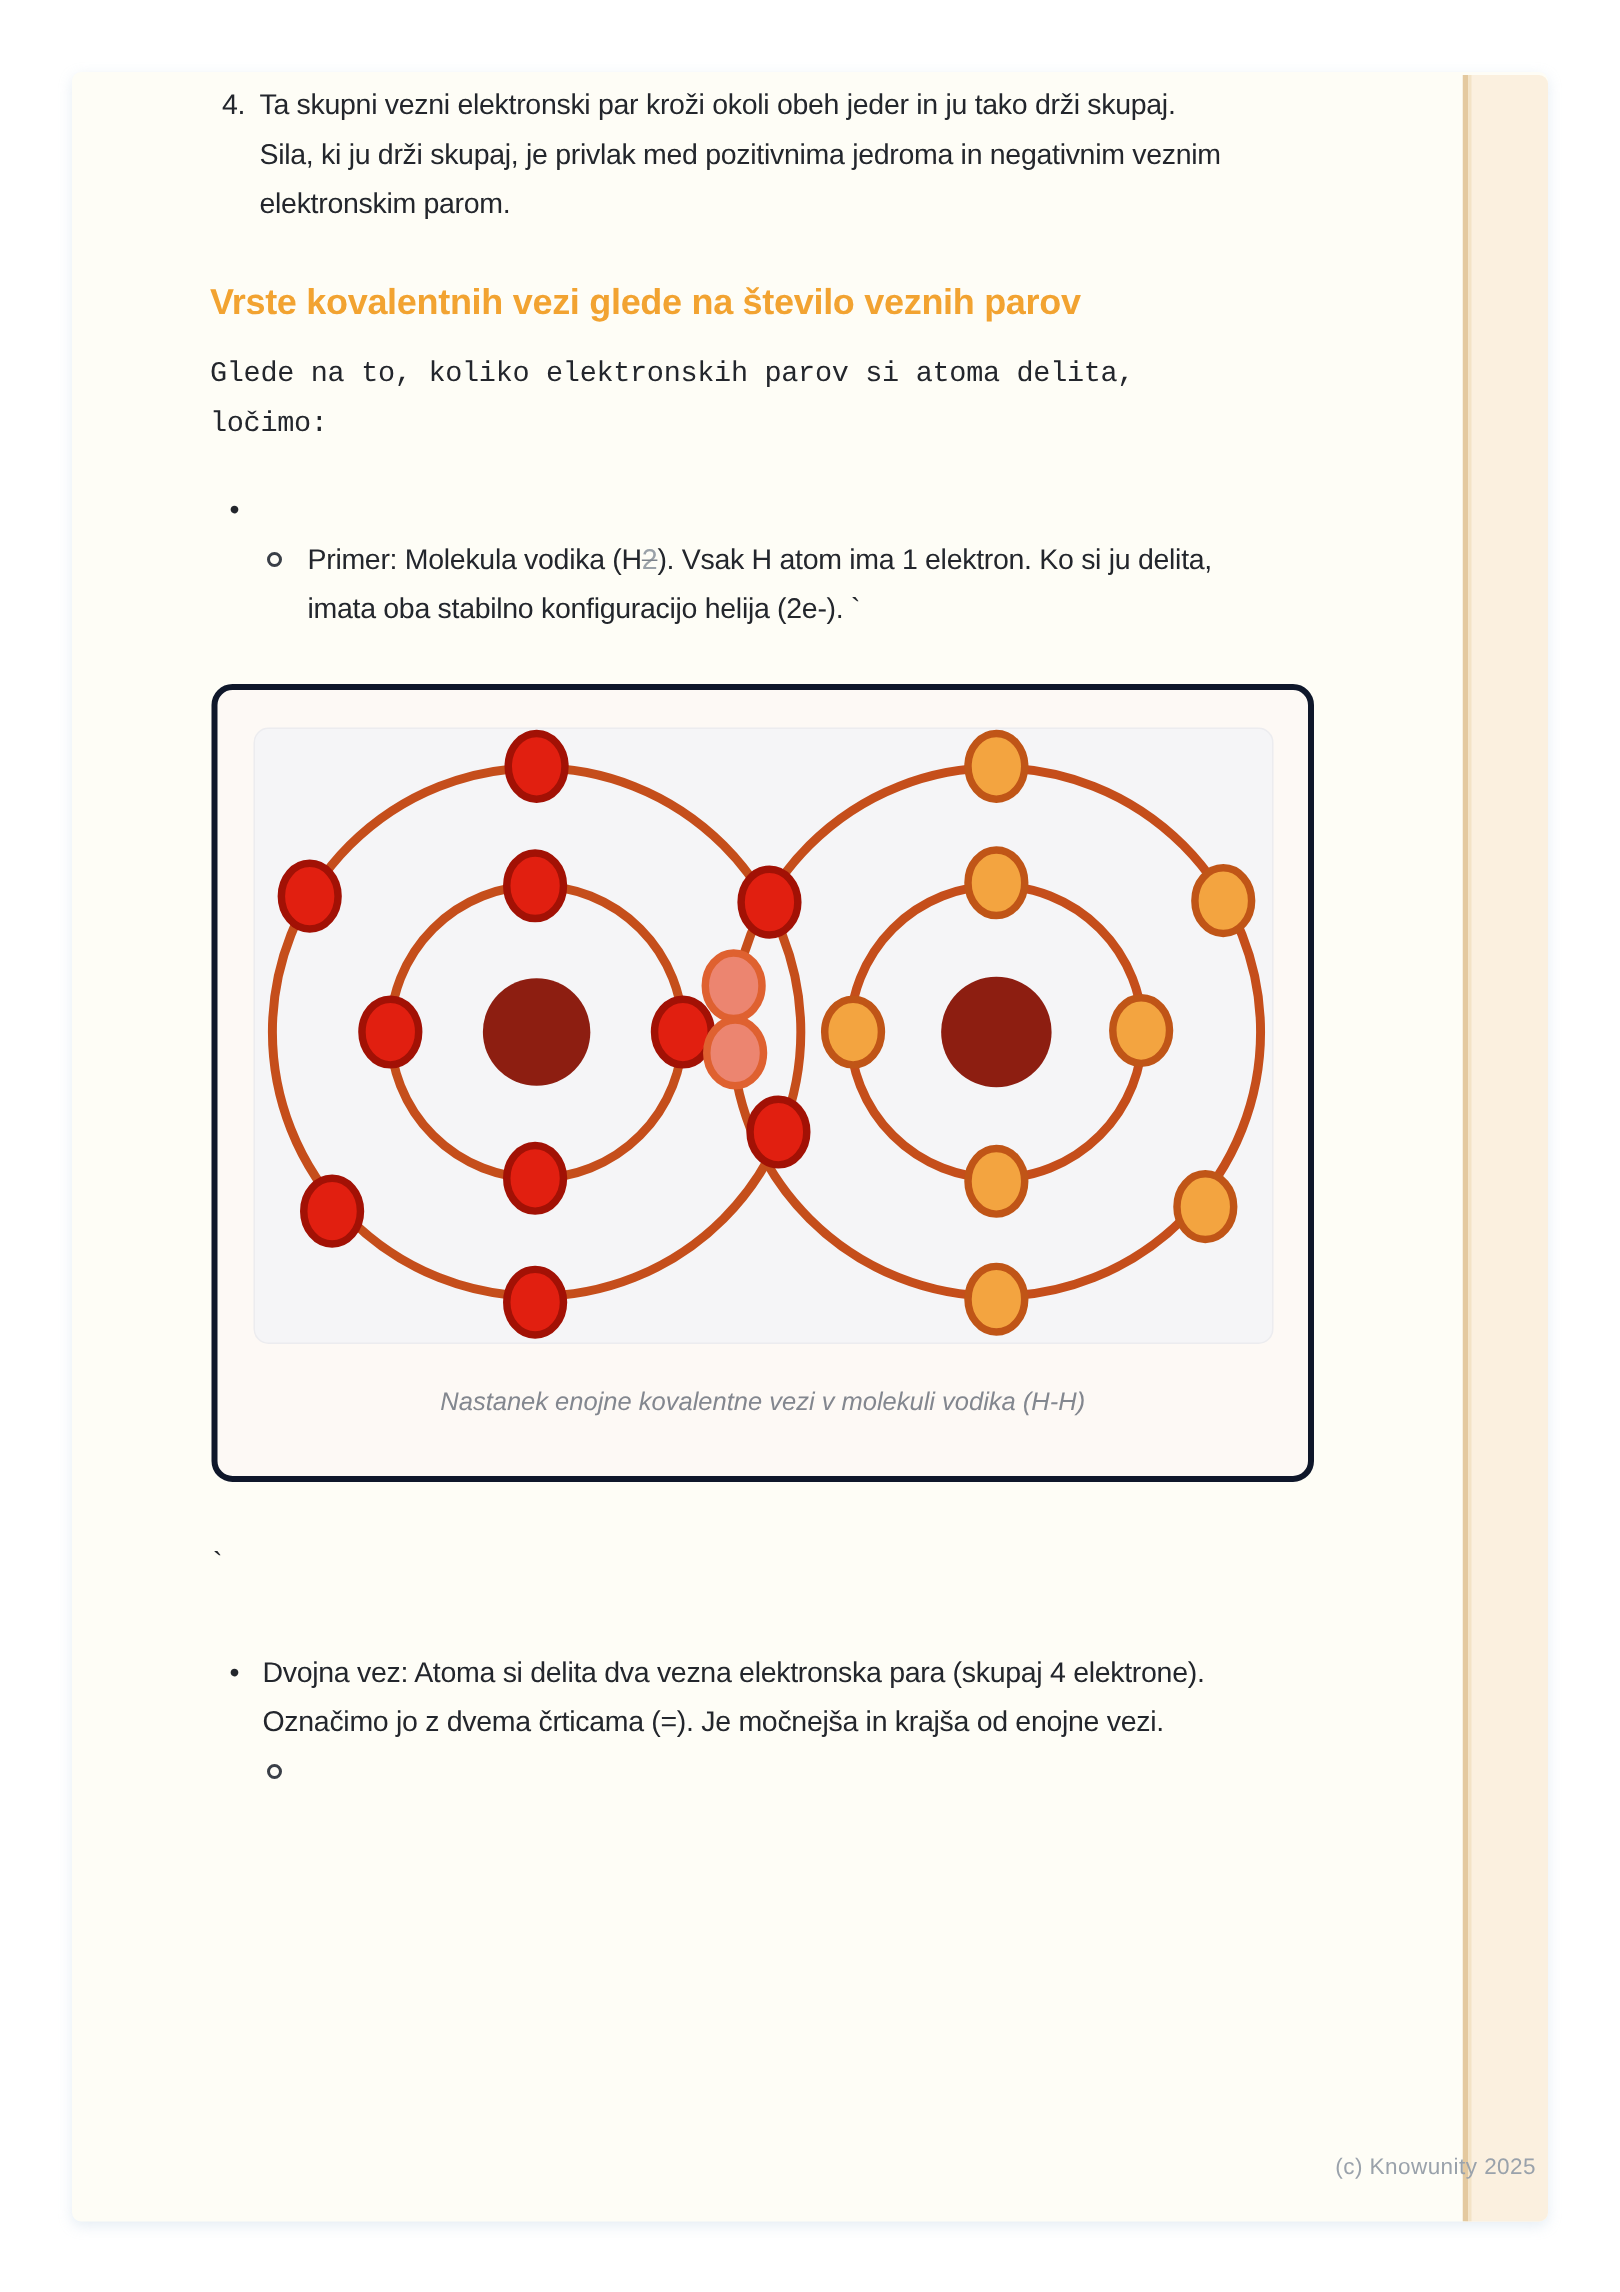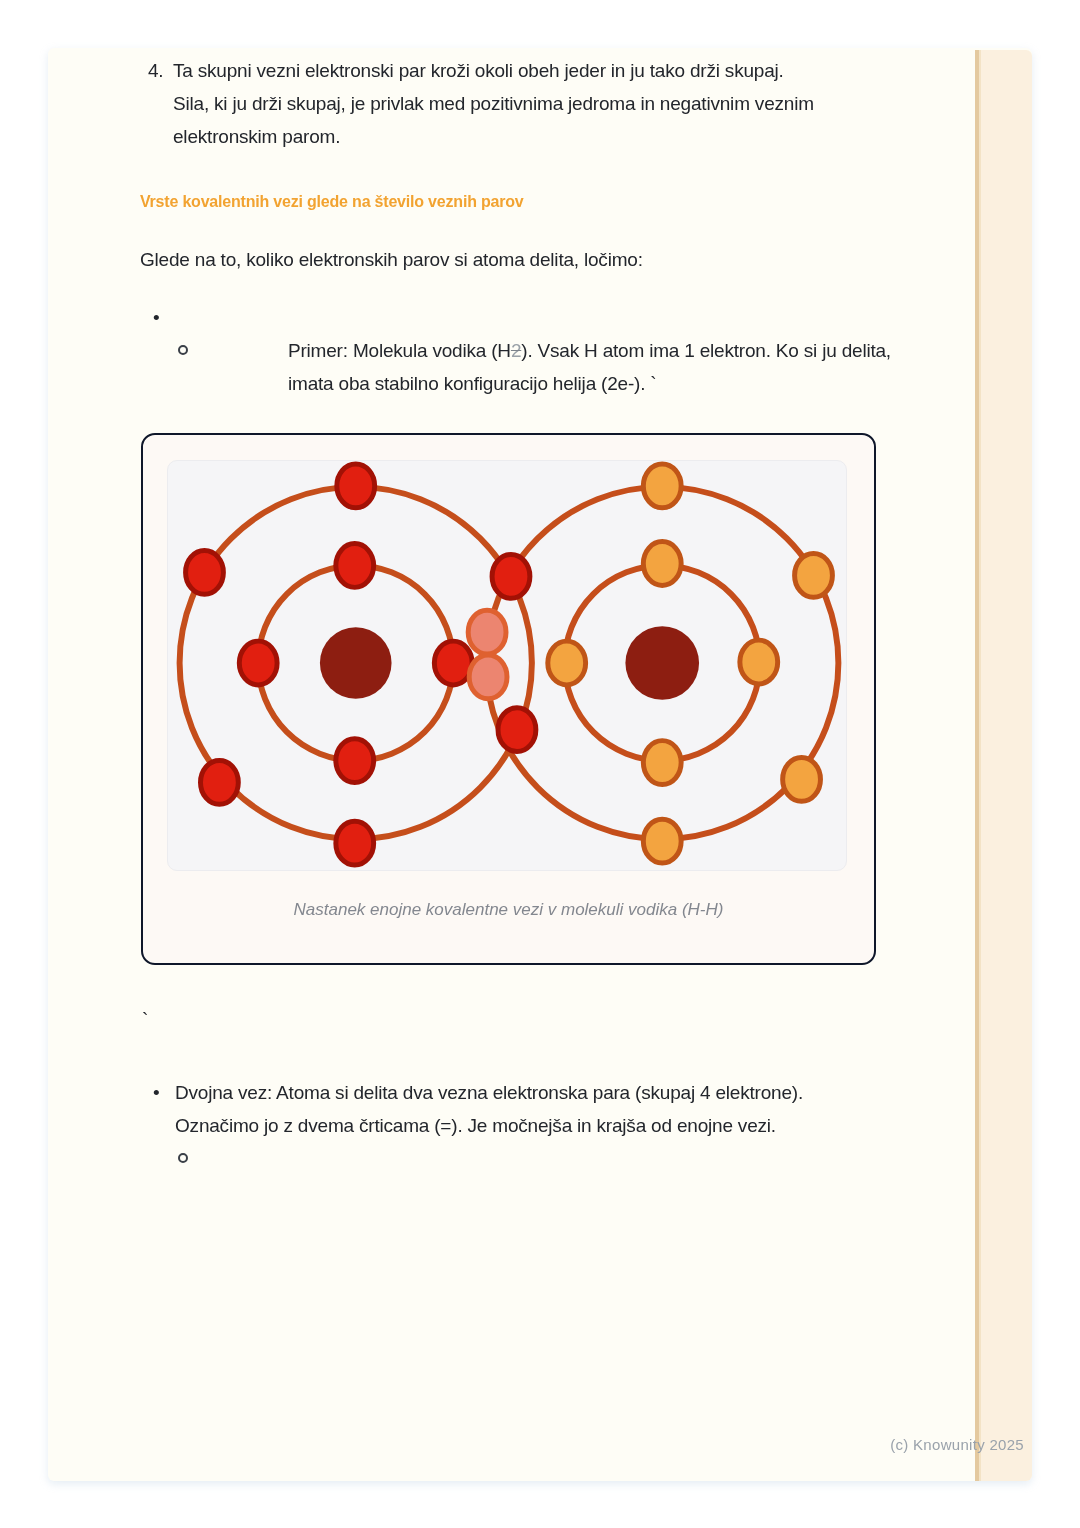--- a/index.html
+++ b/index.html
@@ -19,40 +19,40 @@
   .content { position:absolute; left:0; top:0; width:860px; padding:6px 0 0 92px;
              color:#23262c; font-size:19px; line-height:33px; letter-spacing:-0.2px; }
 
   b { font-weight:400; }
 
   
   .olitem { display:flex; }
   .olitem .num { width:33px; padding-left:8px; flex:0 0 33px; }
   .olitem .itext { width:650px; }
 
-  .heading { margin-top:34px; font-size:16px; line-height:30px; font-weight:700;
+  .heading { margin-top:34px; font-size:24px; line-height:30px; font-weight:700;
              color:#f2a331; white-space:nowrap; letter-spacing:-0.2px; }
 
-  .intro { margin-top:26px; width:700px; }
+  .intro { margin-top:16px; width:700px;font-family:Liberation Mono, monospace; }
 
   .ul1 { margin-top:25px; }
   .li { display:flex; margin-left:5px; }
   .li .marker { width:30px; padding-left:8px; flex:0 0 30px; font-size:19px; }
   .li .ltext { width:648px; }
 
-  .subli { display:flex; margin-left:38px;justify-content:space-between; }
+  .subli { display:flex; margin-left:38px; }
   .subli .ring { flex:0 0 10px; width:10px; height:10px; margin:11px 17px 0 0;
                  border:2px solid #3a3f47; border-radius:50%; background:transparent; }
   .subli .stext { width:620px; }
 
   .strike { color:#9aa1a8; text-decoration:line-through; text-decoration-color:#7c828a; }
 
   
   .fig-card { position:relative; margin-top:33px; margin-left:1px; width:735px; height:532px;
-              background:#fdf9f5; border:2px solid #0f172a; border-radius:14px; }
+              background:#fdf9f5; border:4px solid #0f172a; border-radius:14px; }
   .fig-panel { position:absolute; left:24px; top:25px; width:680px; height:411px;
                background:#f5f5f7; border:1px solid #ececef; border-radius:10px; overflow:hidden; }
   .fig-panel svg { display:block; width:100%; height:100%; }
   .fig-caption { position:absolute; left:0; top:458px; width:100%; text-align:center;
                  font-style:italic; font-size:17px; color:#83878f; letter-spacing:0; }
 
   .tick { margin-top:38px; margin-left:2px; }
   .ul2 { margin-top:40px; }
 
   .footer { position:absolute; right:8px; bottom:28px; font-size:15px;

